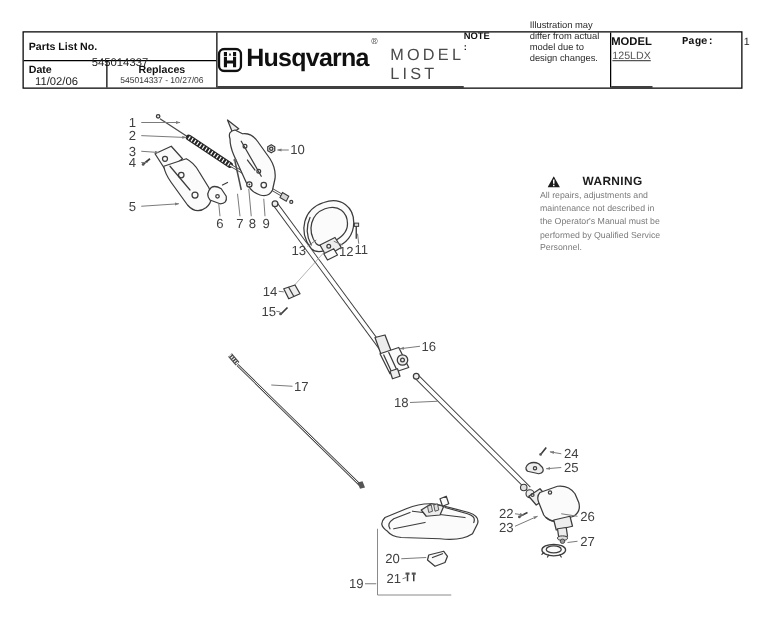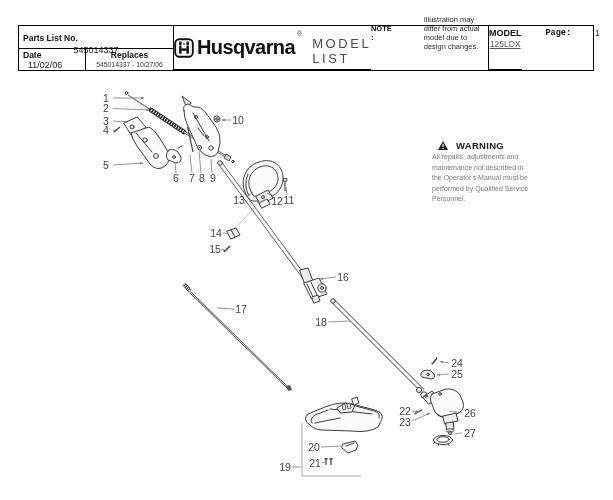--- a/index.html
+++ b/index.html
@@ -31,21 +31,21 @@
   .hdr-right{width:104px;display:flex;flex-direction:row;}
   .hdr-model{flex:1;border-bottom:1.8px solid #000;text-align:center;padding-top:2px;}
   .hdr-model .lbl{font-size:9px;font-weight:bold;display:block;color:#111;}
   .hdr-model .val{font-size:8.5px;color:#555;display:block;margin-top:1px;text-decoration:underline;}
   .hdr-page{height:14px;display:flex;align-items:center;font-size:8.5px;padding-left:24px;gap:24px;}
   .hdr-page .lbl{font-weight:bold;color:#111;font-family:Liberation Mono, monospace;}
   .hdr-page .val{color:#222;}
 
   
   .warning{position:absolute;left:432px;top:140px;width:118px;}
-  .warning-title{display:flex;align-items:center;gap:8px;font-size:9.5px;font-weight:bold;color:#1c1c1c;padding-left:6px;margin-bottom:1px;letter-spacing:0.3px;}
+  .warning-title{display:flex;align-items:center;gap:18px;font-size:9.5px;font-weight:bold;color:#1c1c1c;padding-left:6px;margin-bottom:1px;letter-spacing:0.3px;}
   .warning-line{font-size:7px;color:#7a7a7a;line-height:1.5;}
 
   
   .diagram{position:absolute;left:0;top:0;width:613px;height:500px;}
   .ln{stroke:#3c3c3c;stroke-width:1;fill:none;stroke-linejoin:round;stroke-linecap:round;}
   .fl{fill:#fbfbfb;}
   .fl2{fill:#ededed;}
   .leader{stroke:#7b7b7b;stroke-width:0.8;fill:none;}
   text.callout{font-size:10.5px;fill:#3f3f3f;text-anchor:middle;font-family:"Liberation Sans",sans-serif;}
 </style>

